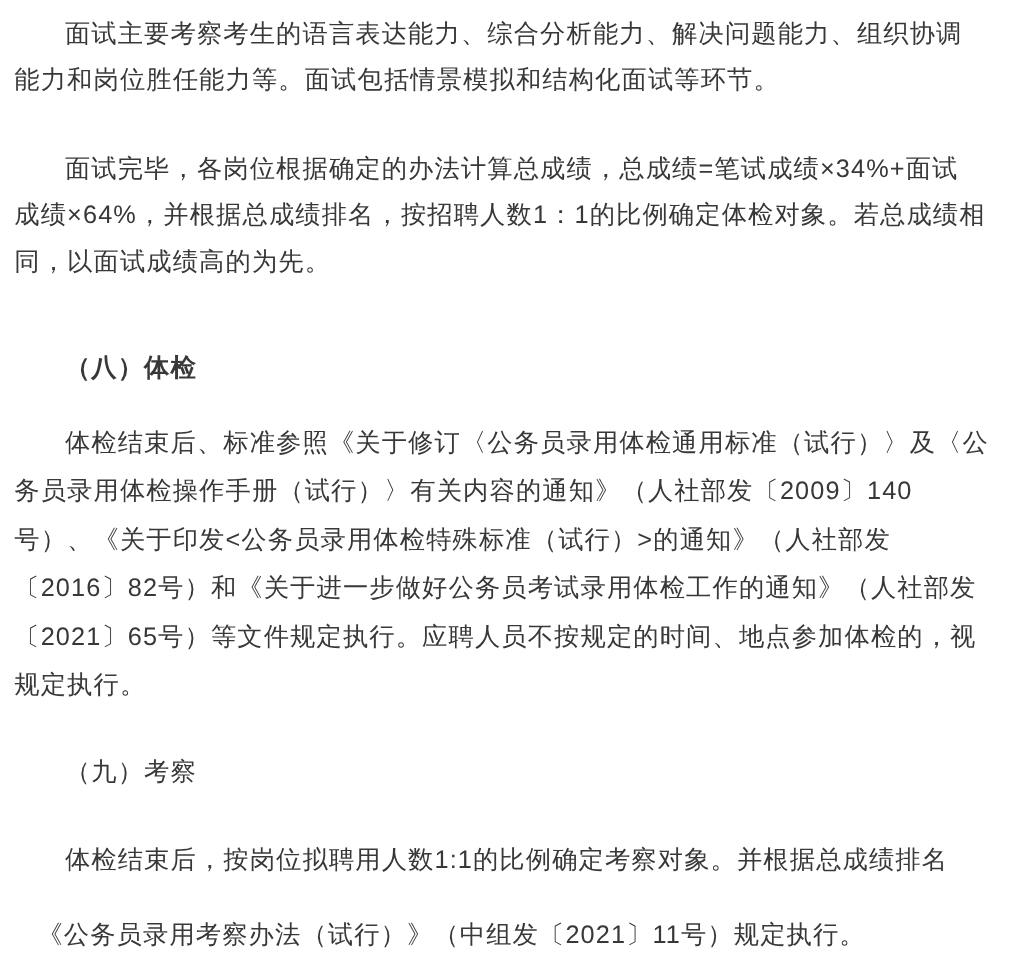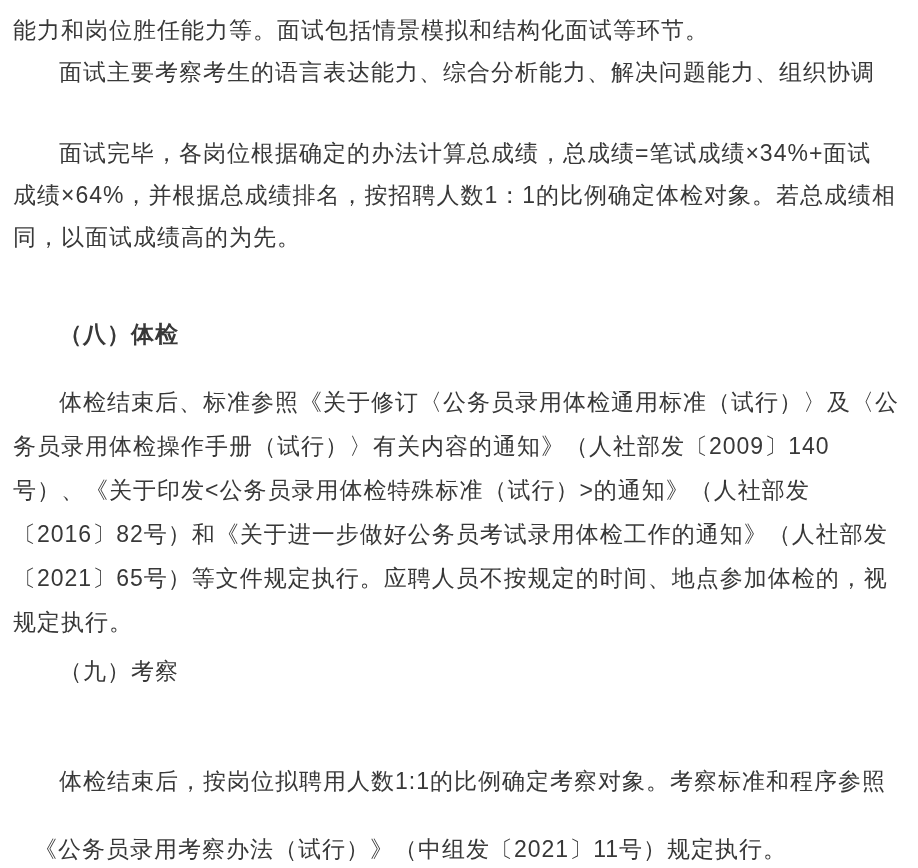--- a/index.html
+++ b/index.html
@@ -33,33 +33,33 @@
   }
   .line.first {
     text-indent: 46px;
   }
   
   .b1 { top: 9px; }
   .b2 { top: 132px; }
   .b3 { top: 313px; font-weight: bold; }
   .b4 { top: 380px; }
   .b4 .line { height: 44px; line-height: 44px; }
-  .b5 { top: 650px; }
+  .b5 { top: 680px; }
   .b6 { top: 760px; }
   .b7 { top: 828px; }
   .b7 .line { padding-left: 21px; }
 </style>
 </head>
 <body style="color: rgb(56, 56, 56); background: rgb(255, 255, 255);">
 
 <div class="article">
 
   <div class="block b1">
+    <div class="line first">面试主要考察考生的语言表达能力、综合分析能力、解决问题能力、组织协调</div>
     <div class="line">能力和岗位胜任能力等。面试包括情景模拟和结构化面试等环节。</div>
-    <div class="line first">面试主要考察考生的语言表达能力、综合分析能力、解决问题能力、组织协调</div>
   </div>
 
   <div class="block b2">
     <div class="line first">面试完毕，各岗位根据确定的办法计算总成绩，总成绩=笔试成绩×34%+面试</div>
     <div class="line">成绩×64%，并根据总成绩排名，按招聘人数1：1的比例确定体检对象。若总成绩相</div>
     <div class="line">同，以面试成绩高的为先。</div>
   </div>
 
   <div class="block b3">
     <div class="line first">（八）体检</div>
@@ -72,20 +72,20 @@
     <div class="line">〔2016〕82号）和《关于进一步做好公务员考试录用体检工作的通知》（人社部发</div>
     <div class="line">〔2021〕65号）等文件规定执行。应聘人员不按规定的时间、地点参加体检的，视</div>
     <div class="line">规定执行。</div>
   </div>
 
   <div class="block b5">
     <div class="line first">（九）考察</div>
   </div>
 
   <div class="block b6">
-    <div class="line first">体检结束后，按岗位拟聘用人数1:1的比例确定考察对象。考察标准和程序参照</div>
+    <div class="line first">体检结束后，按岗位拟聘用人数1:1的比例确定考察对象。并根据总成绩排名</div>
   </div>
 
   <div class="block b7">
     <div class="line">《公务员录用考察办法（试行）》（中组发〔2021〕11号）规定执行。</div>
   </div>
 
 </div>
 
 </body></html>

